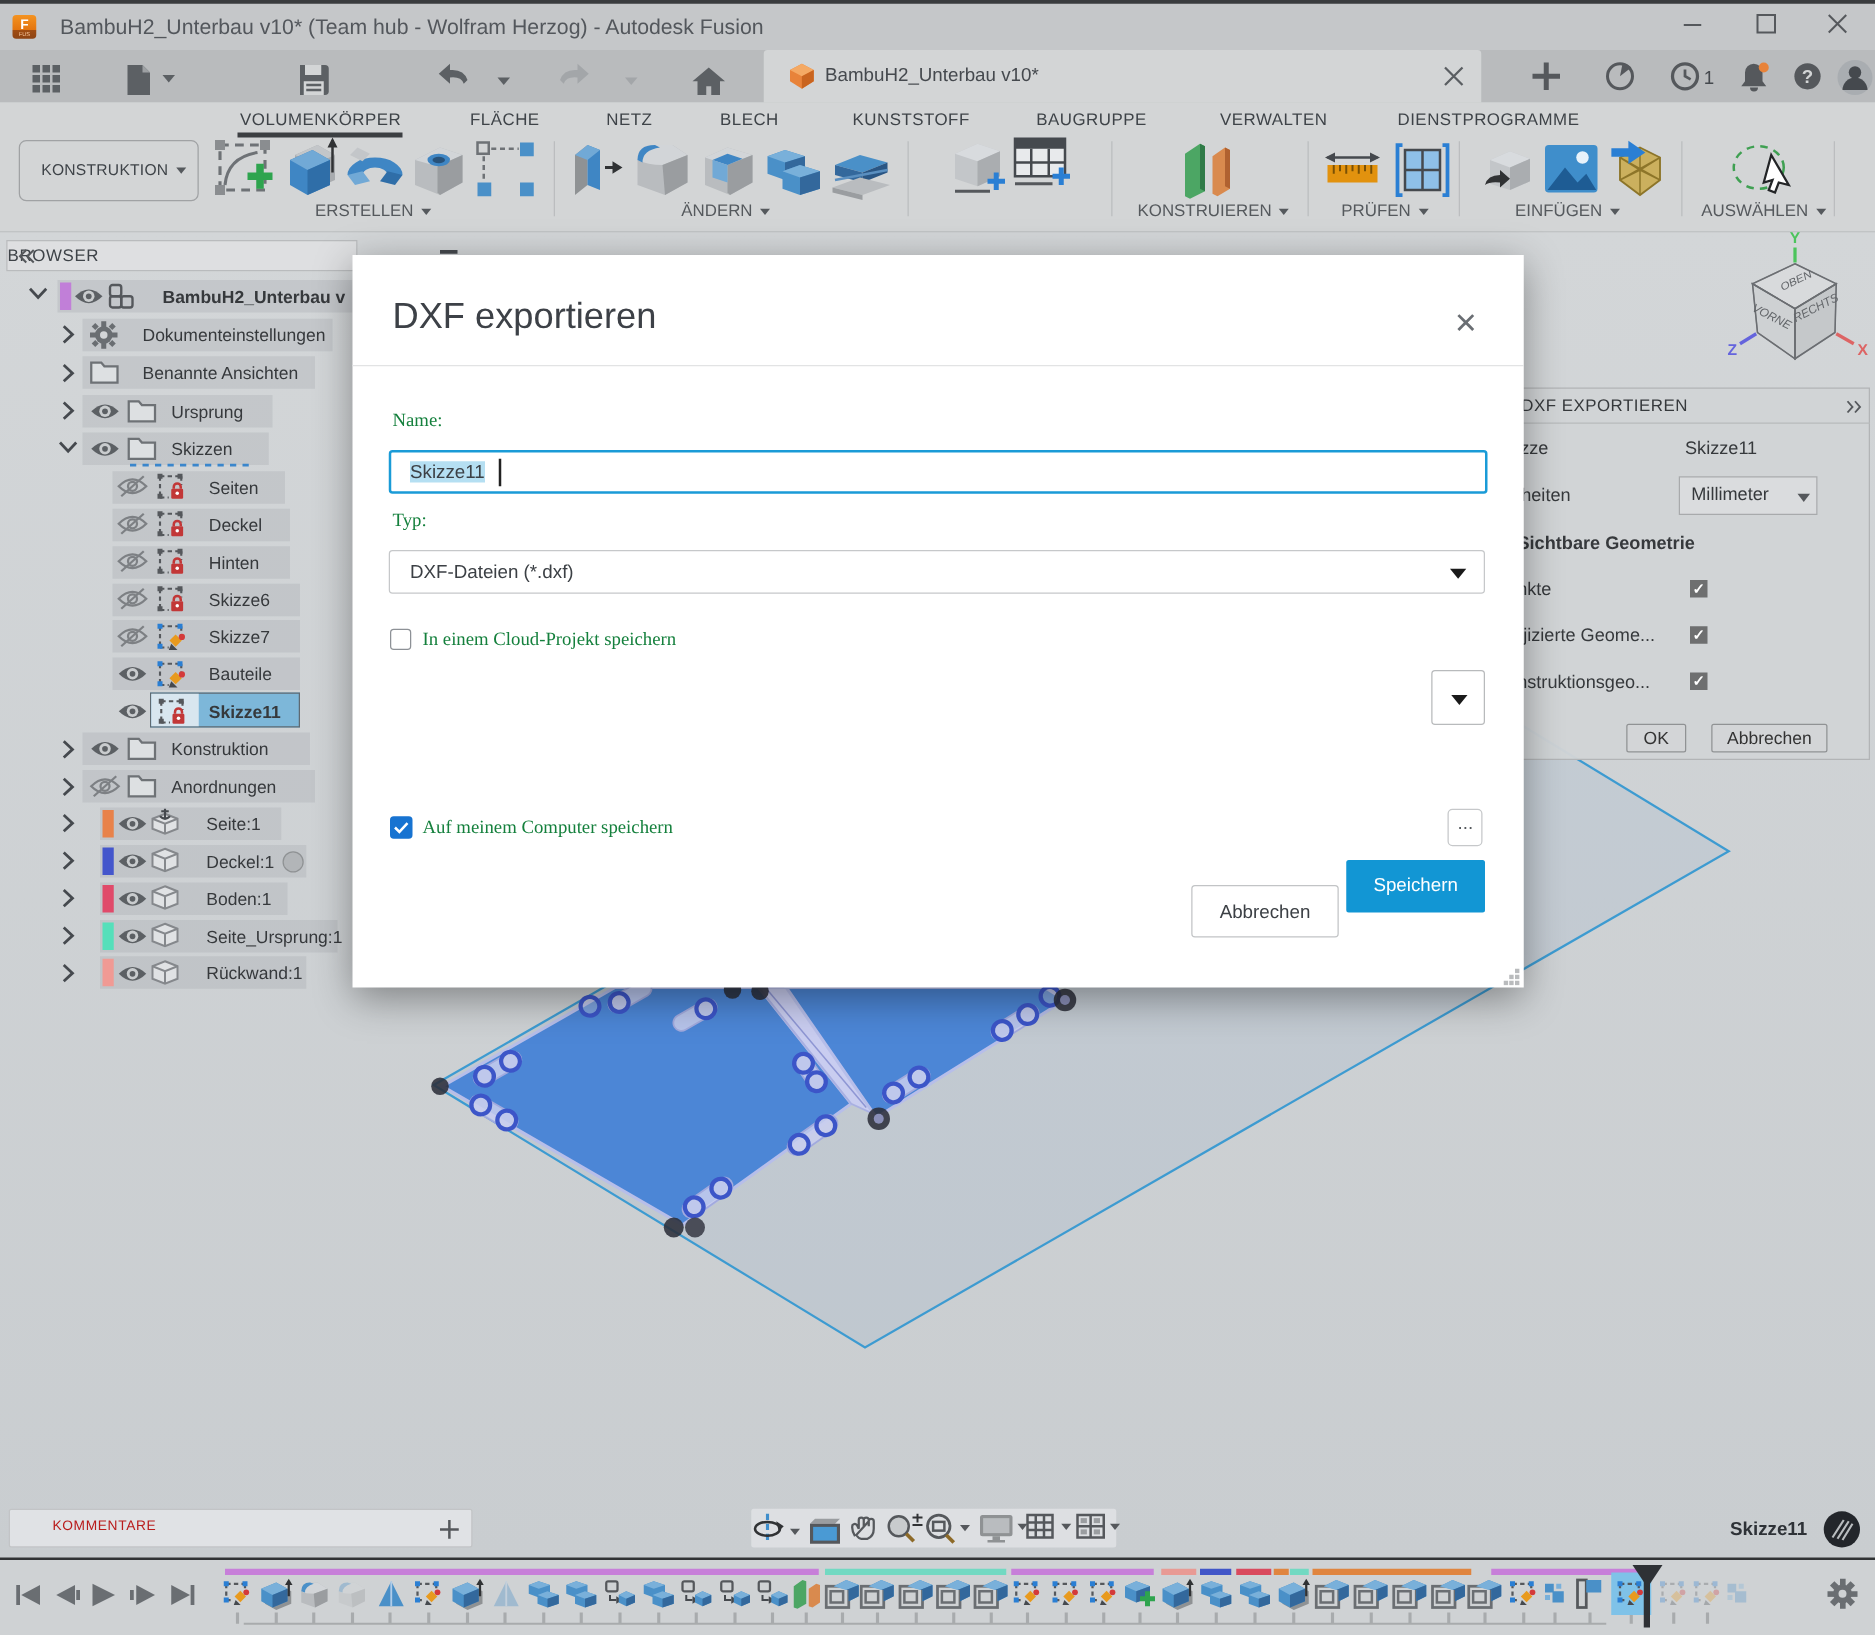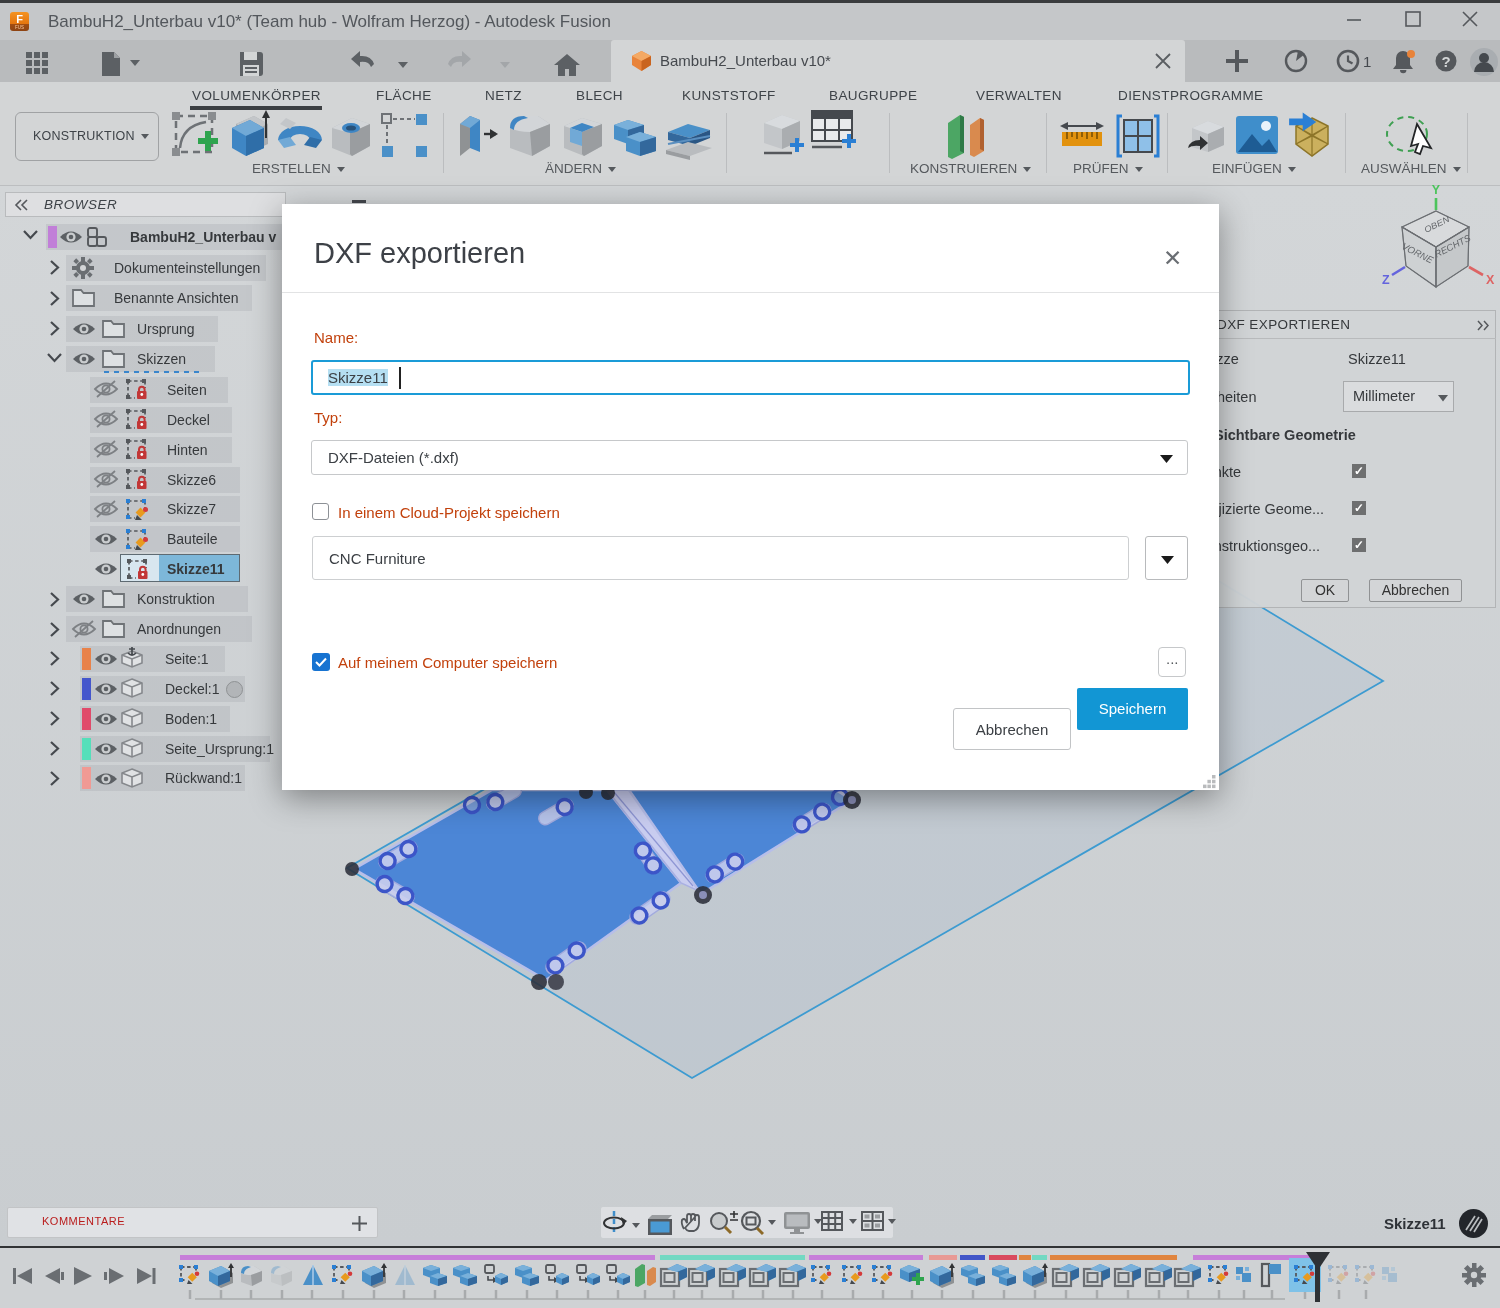--- a/index.html
+++ b/index.html
@@ -30,21 +30,21 @@
 
   #palette { left:1206px; top:310px; width:290px; height:298px; background:rgba(209,212,214,0.97); border:1px solid #b2b4b6; }
   .ptxt { position:absolute; font-size:14.5px; color:#36393c; white-space:nowrap; }
   .pcheck { position:absolute; width:14px; height:14px; background:#6e6f70; color:#fff; font-size:12px; line-height:14px; text-align:center; font-weight:bold; }
   .pbtn { position:absolute; height:23px; border:1px solid #909294; background:#d3d5d7; border-radius:2px; font-size:14px; color:#333; text-align:center; }
 
   #dialog { left:282px; top:204px; width:937px; height:586px; background:#ffffff; box-shadow:0 8px 30px rgba(0,0,0,0.38); }
   #dlg-title { left:32px; top:33px; font-size:29px; color:#3d4147; }
   #dlg-close { left:881px; top:41px; font-size:23px; color:#6a6e73; }
   #dlg-sep { left:0px; top:88px; width:937px; height:1px; background:#e2e3e4; }
-  .dlabel { position:absolute; font-size:15px; color:#c2410c; }
+  .dlabel { position:absolute; font-size:15px; color:#15803d;font-family:Liberation Serif, serif; }
   .dinput { position:absolute; border-radius:3px; font-size:15px; color:#3c4045; background:#fff; }
 
   #timeline { left:0; top:1246px; width:1500px; height:62px; background:#cfd2d4; border-top:2px solid #313335; }
 </style>
 </head>
 <body>
   <div class="abs" id="titlebar"></div>
   <svg style="left:10px;top:12px;" width="19" height="19">
     <defs>
       <linearGradient id="fusg" x1="0" y1="0" x2="0" y2="1">
@@ -783,21 +783,21 @@
   </svg>
   <div class="cbar" style="left:82px;top:767px;background:#f09a94;"></div>
   <svg style="left:95px;top:770.5px;" width="22" height="16">
     <use href="#i-eye"></use>
   </svg>
   <svg style="left:122px;top:768.5px;" width="20" height="19">
     <use href="#i-cube"></use>
   </svg>
   <div class="btxt" style="left:165px;top:765px;">Rückwand:1</div>
   <div class="abs" style="left:352px;top:200px;width:14px;height:3px;background:#45494e;"></div>
-  <div class="abs" id="browser-head"><span style="margin-left:38px;font-style:italic;">BROWSER</span></div>
+  <div class="abs" id="browser-head"><span style="">BROWSER</span></div>
   <svg style="left:15px;top:200px;" width="13" height="10">
     <path d="M6 0 L1 5 L6 10 M12 0 L7 5 L12 10" stroke="#55585c" stroke-width="1.6" fill="none"></path>
   </svg>
   <div class="abs" id="timeline"></div>
   <svg style="left:0;top:1246px;" width="1500" height="62" viewBox="0 0 1500 62">
     <defs>
       <g id="t-sk">
         <path d="M3 3 h15 M3 3 v13 M18 3 v6 M3 16 h6" fill="none" stroke="#55585c" stroke-width="1.8" stroke-dasharray="3.5 2.6"></path>
         <rect x="1" y="1" width="4" height="4" fill="#2a7fd4"></rect>
         <rect x="16" y="1" width="4" height="4" fill="#2a7fd4"></rect>
@@ -1021,23 +1021,20 @@
     </div>
     <div class="dlabel" style="left:32px; top:205px;">Typ:</div>
     <div class="dinput" style="left:29px; top:236px; width:877px; height:35px; border:1px solid #c6c8ca;">
       <span style="position:absolute;left:16px;top:8px;">DXF-Dateien (*.dxf)</span>
       <svg style="right:14px;top:14px;position:absolute;" width="13" height="8">
         <polygon points="0,0 13,0 6.5,8" fill="#1a1a1a"></polygon>
       </svg>
     </div>
     <div class="abs" style="left:30px;top:299px;width:17px;height:17px;border:1.5px solid #8d9196;border-radius:3px;background:#fff;"></div>
     <div class="dlabel" style="left:56px; top:300px;">In einem Cloud-Projekt speichern</div>
-    <div class="dinput" style="left:30px; top:332px; width:817px; height:44px; border:1px solid #cdcfd1;">
-      <span style="position:absolute;left:16px;top:13px;">CNC Furniture</span>
-    </div>
     <div class="dinput" style="left:863px; top:332px; width:43px; height:44px; border:1px solid #b8babc;">
       <svg style="left:15px;top:19px;position:absolute;" width="13" height="8">
         <polygon points="0,0 13,0 6.5,8" fill="#1a1a1a"></polygon>
       </svg>
     </div>
     <div class="abs" style="left:30px;top:449px;width:18px;height:18px;border-radius:3px;background:#1773d1;">
       <svg style="left:3px;top:4px;" width="12" height="10">
         <path d="M1 5 L4.5 8.5 L11 1.5" stroke="#fff" stroke-width="2" fill="none"></path>
       </svg>
     </div>

